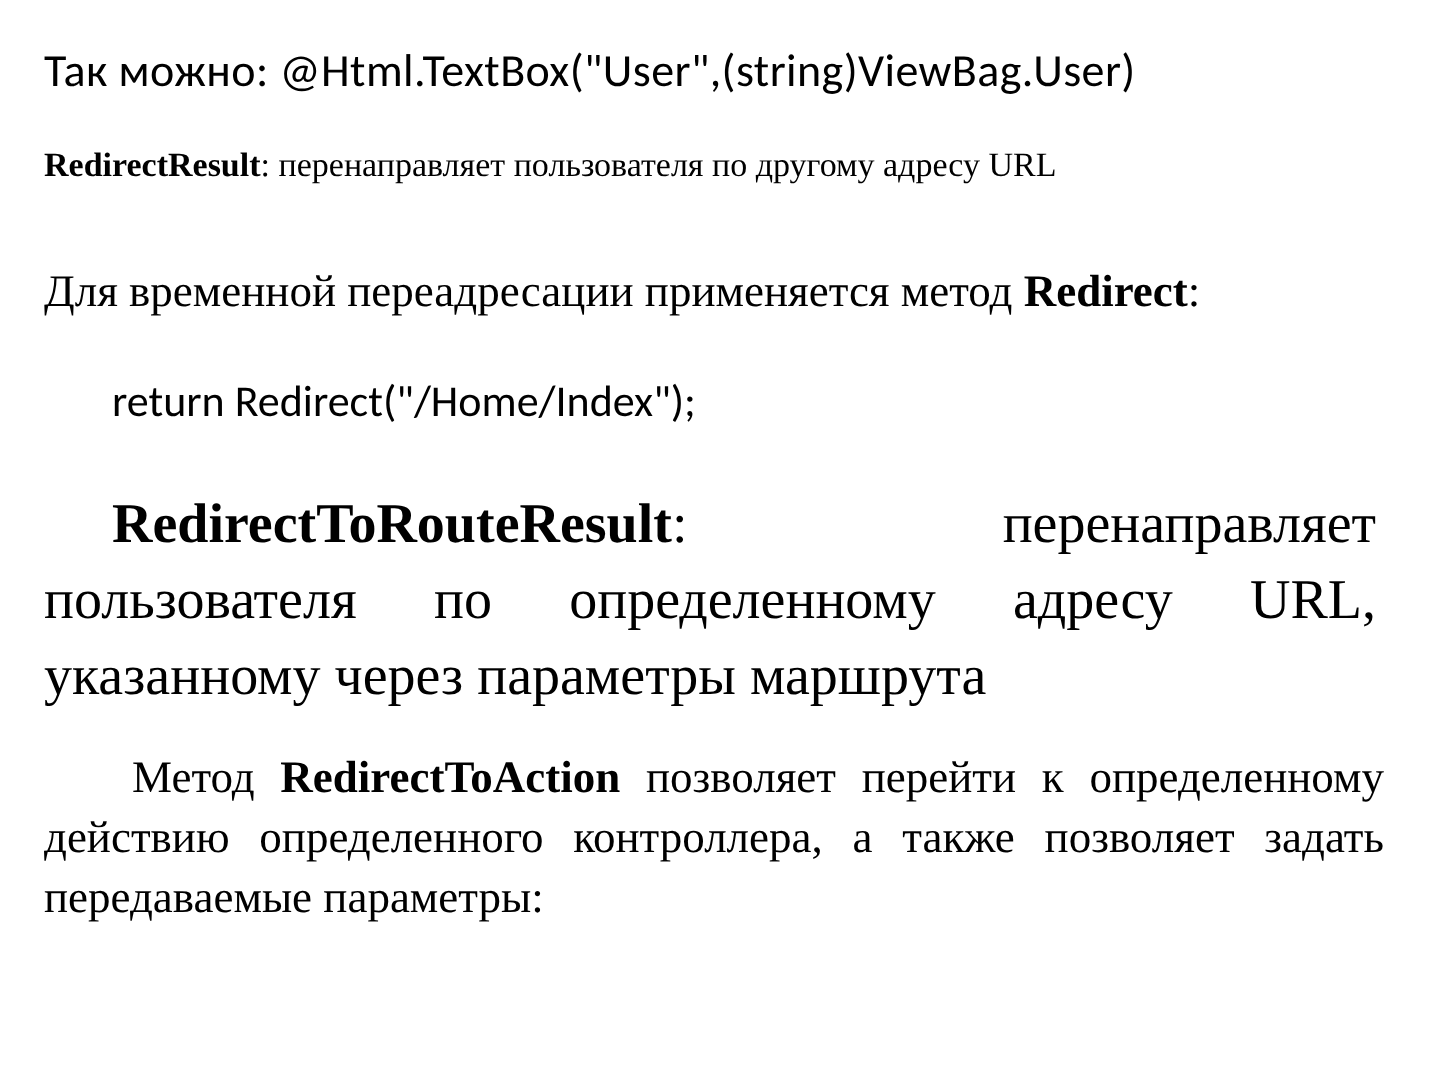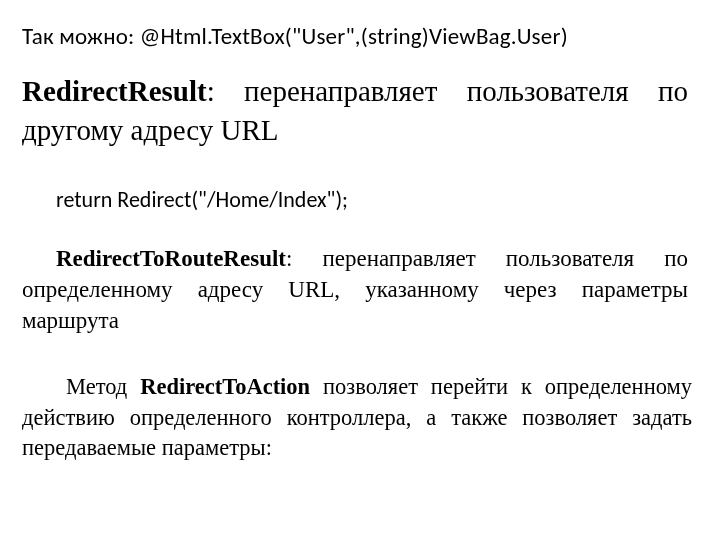--- a/index.html
+++ b/index.html
@@ -13,42 +13,42 @@
     .page {
       padding: 22px 32px 18px 22px;
     }
     .line1 {
       font-family: Calibri, Arial, sans-serif;
       font-size: 23px;
       margin-bottom: 22px;
       letter-spacing: 0.2px;
     }
     .para-redirectresult {
-      font-size: 29px;
+      font-size: 17px;
       text-align: justify;
       line-height: 1.35;
       margin-bottom: 36px;
     }
     .para-temporal {
       font-size: 22.5px;
       line-height: 1.35;
       margin-bottom: 26px;
     }
     .code-line {
       font-family: Calibri, Arial, sans-serif;
       font-size: 22px;
       margin-left: 34px;
       margin-bottom: 30px;
     }
     .para-rtrr {
-      font-size: 23px;
+      font-size: 28px;
       text-align: justify;
       line-height: 1.35;
       text-indent: 34px;
-      margin-bottom: 36px;
+      margin-bottom: 16px;
     }
     .para-rta {
       font-size: 22.5px;
       text-align: justify;
       line-height: 1.35;
       text-indent: 44px;
       margin-right: -4px;
     }
     .b { font-weight: bold; }
   </style>
@@ -58,20 +58,23 @@
 <div class="page">
 
   <div class="line1">
     <span>Так можно:  </span><span>@Html.TextBox("User",(string)ViewBag.User)</span>
   </div>
 
   <div class="para-redirectresult">
     <span class="b">RedirectResult</span><span>: перенаправляет пользователя по другому адресу URL</span>
   </div>
 
+  <div class="para-temporal">
+    <span>Для временной переадресации применяется метод </span><span class="b">Redirect</span><span>:</span>
+  </div>
 
   <div class="code-line">
     <span>return Redirect("/Home/Index");</span>
   </div>
 
   <div class="para-rtrr">
     <span class="b">RedirectToRouteResult</span><span>: перенаправляет пользователя по определенному адресу URL, указанному через параметры маршрута</span>
   </div>
 
   <div class="para-rta">

